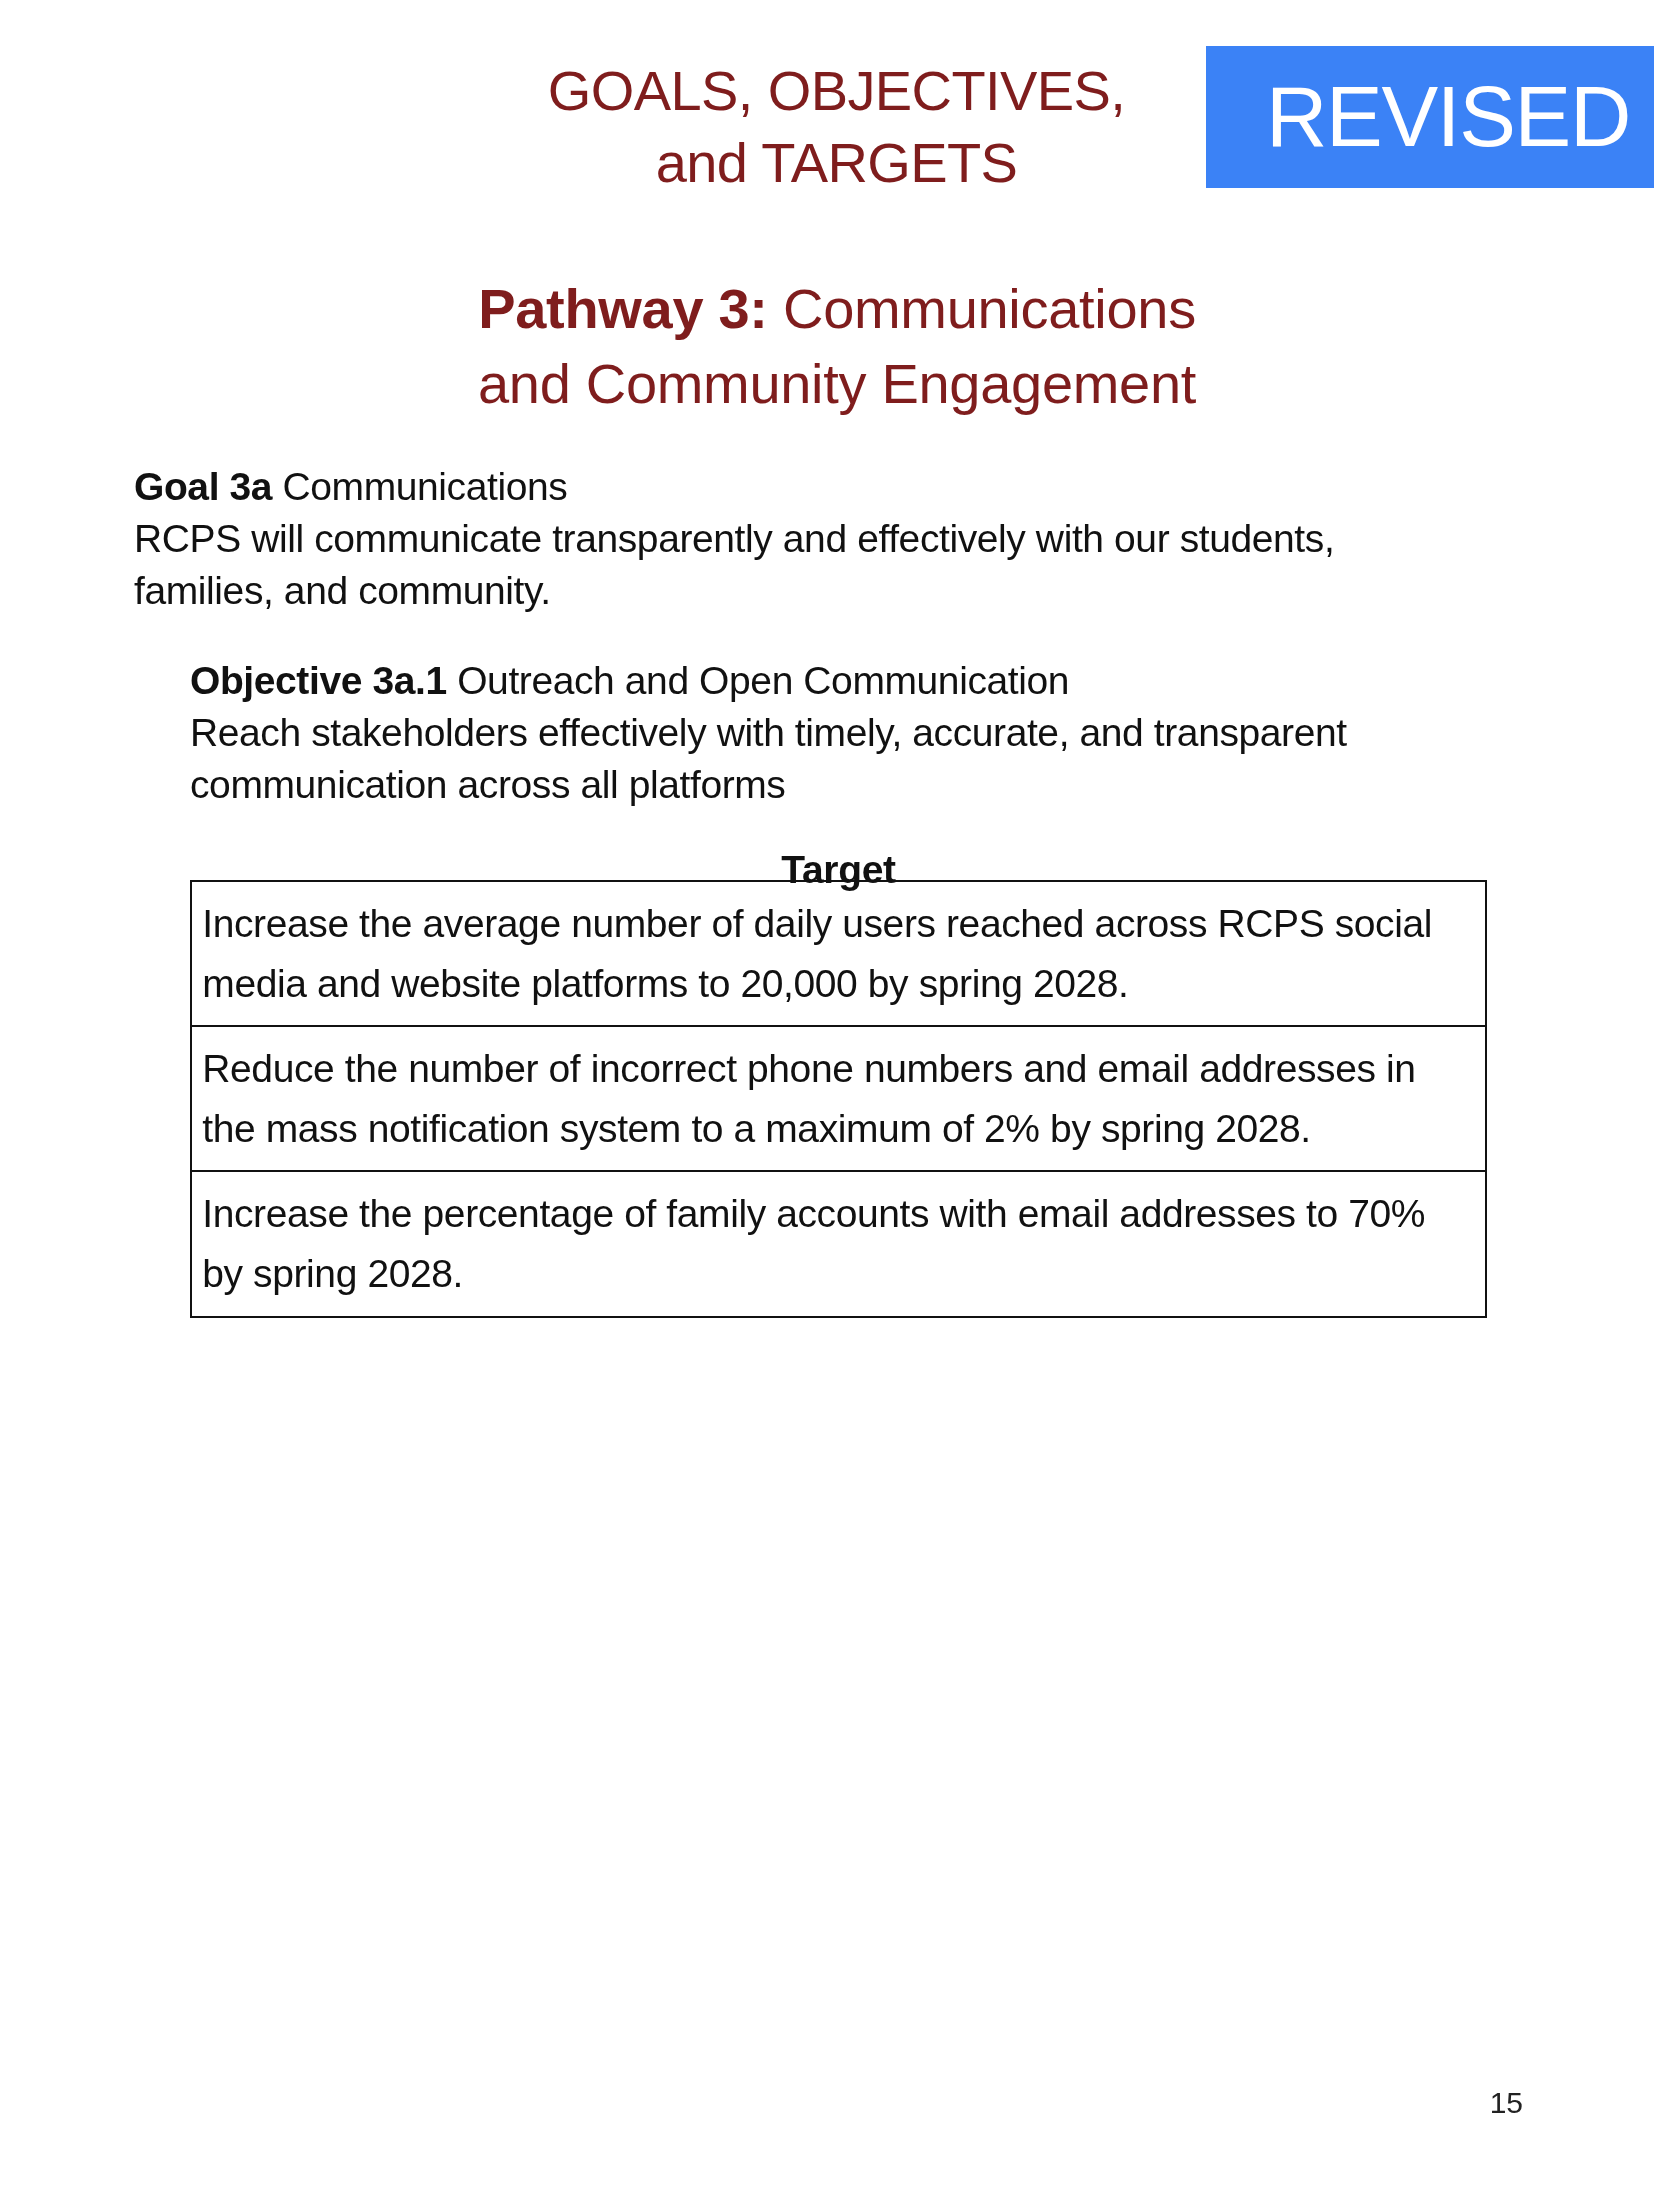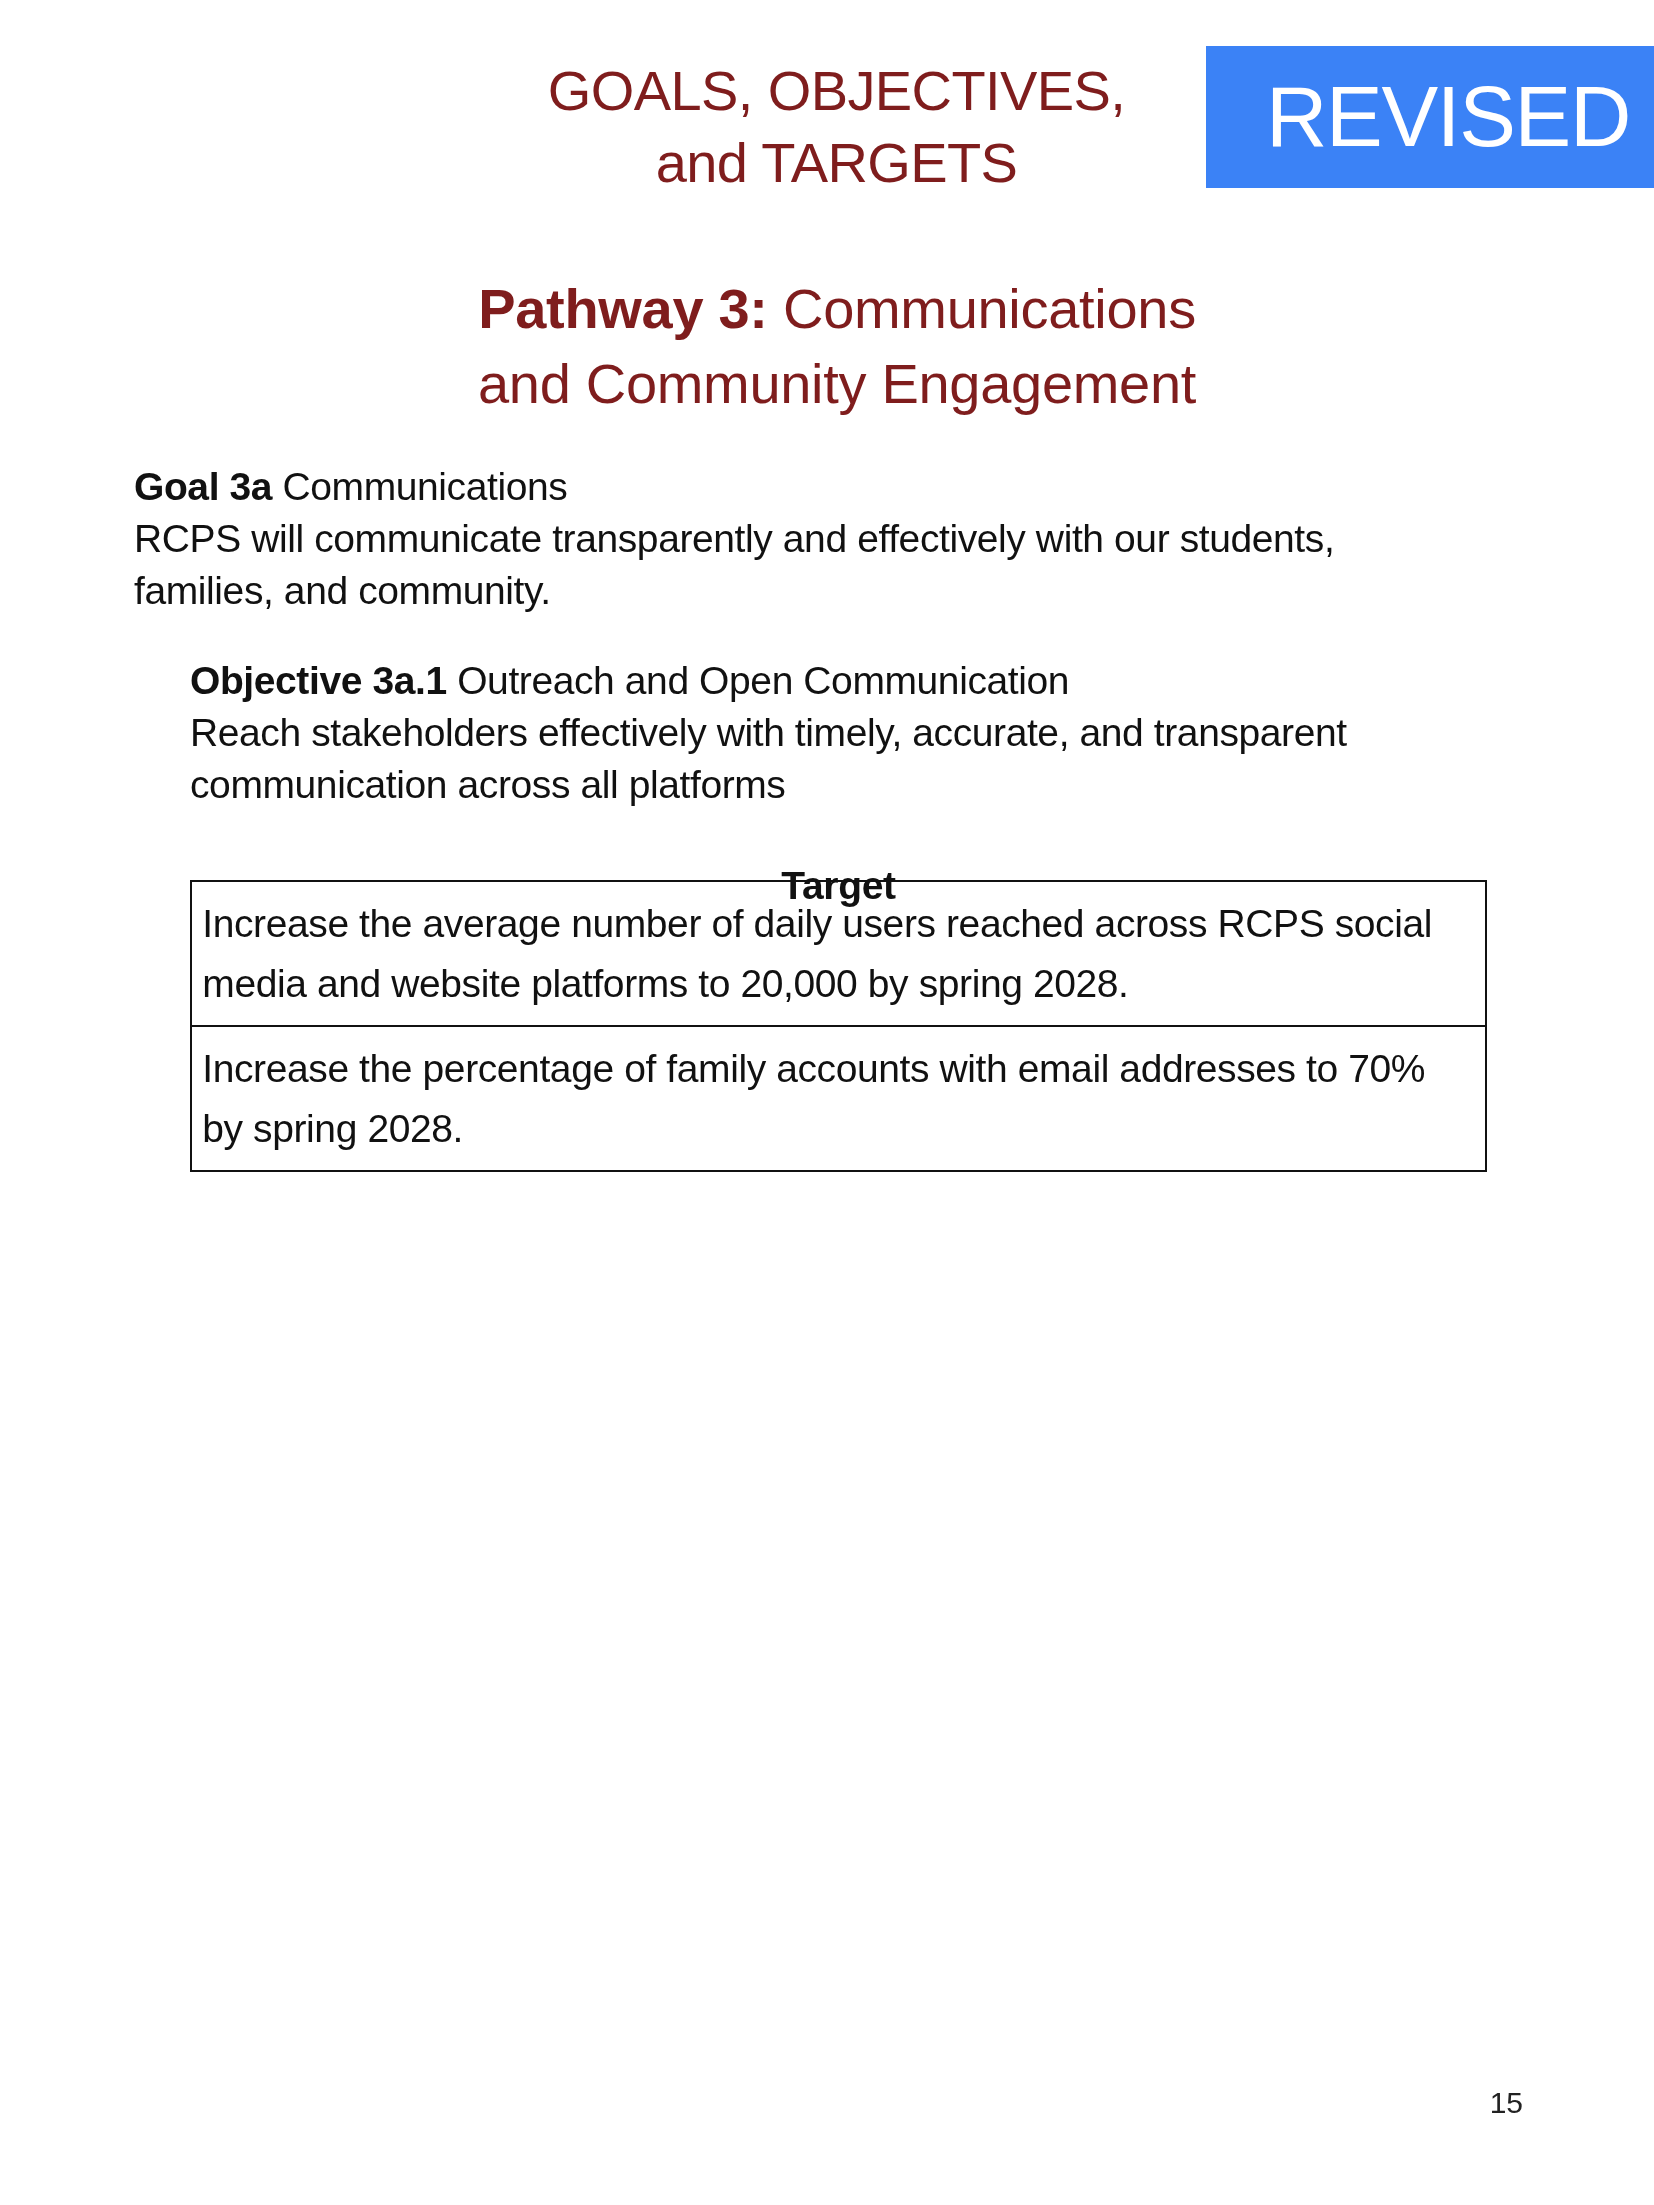--- a/index.html
+++ b/index.html
@@ -10,21 +10,21 @@
   .revised-badge { position: absolute; left: 1206px; top: 46px; width: 484px; height: 142px;
          background: #3b82f6; color: #ffffff; display: flex; align-items: center; justify-content: center;
          font-size: 85px; letter-spacing: -1.3px; }
   .pathway { position: absolute; left: 362px; width: 950px; top: 271px; text-align: center;
          font-size: 56px; line-height: 75px; color: #7f1d1d; letter-spacing: -0.3px; }
   .pathway .bold { font-weight: bold; }
   .goal { position: absolute; left: 134px; top: 461px; width: 1396px; font-size: 39px; line-height: 52px; letter-spacing: -0.4px; }
   .objective { position: absolute; left: 190px; top: 655px; width: 1357px; font-size: 39px; line-height: 52px; letter-spacing: -0.4px; }
   .bold { font-weight: bold; }
   .target-heading { position: absolute; left: 190px; width: 1297px; top: 844px; text-align: center;
-         font-weight: bold; font-size: 39px; line-height: 52px; letter-spacing: -0.3px; margin-top: 16px; }
+         font-weight: bold; font-size: 39px; line-height: 52px; letter-spacing: -0.3px; }
   .target-table { position: absolute; left: 190px; top: 880px; width: 1297px; border-collapse: collapse; }
   .target-table td { border: 2.6px solid #111111; padding: 11.6px 10.3px 11.6px 10.3px; font-size: 39px;
          line-height: 60px; letter-spacing: -0.4px; vertical-align: top; }
   .page-number { position: absolute; right: 131px; top: 2086px; font-size: 30px; color: #222222; }
 </style>
 </head>
 <body>
 
 <div class="page-title">
   <div>GOALS, OBJECTIVES,</div>
@@ -62,19 +62,22 @@
 </div>
 
 <div class="target-heading">Target</div>
 
 <table class="target-table">
   <tbody>
     <tr>
       <td>Increase the average number of daily users reached across RCPS social media and website platforms to 20,000 by spring 2028.</td>
     </tr>
     <tr>
+      <td>Reduce the number of incorrect phone numbers and email addresses in the mass notification system to a maximum of 2% by spring 2028.</td>
+    </tr>
+    <tr>
       <td>Increase the percentage of family accounts with email addresses to 70% by spring 2028.</td>
     </tr>
   </tbody>
 </table>
 
 <div class="page-number">15</div>
 
 
 </body></html>

